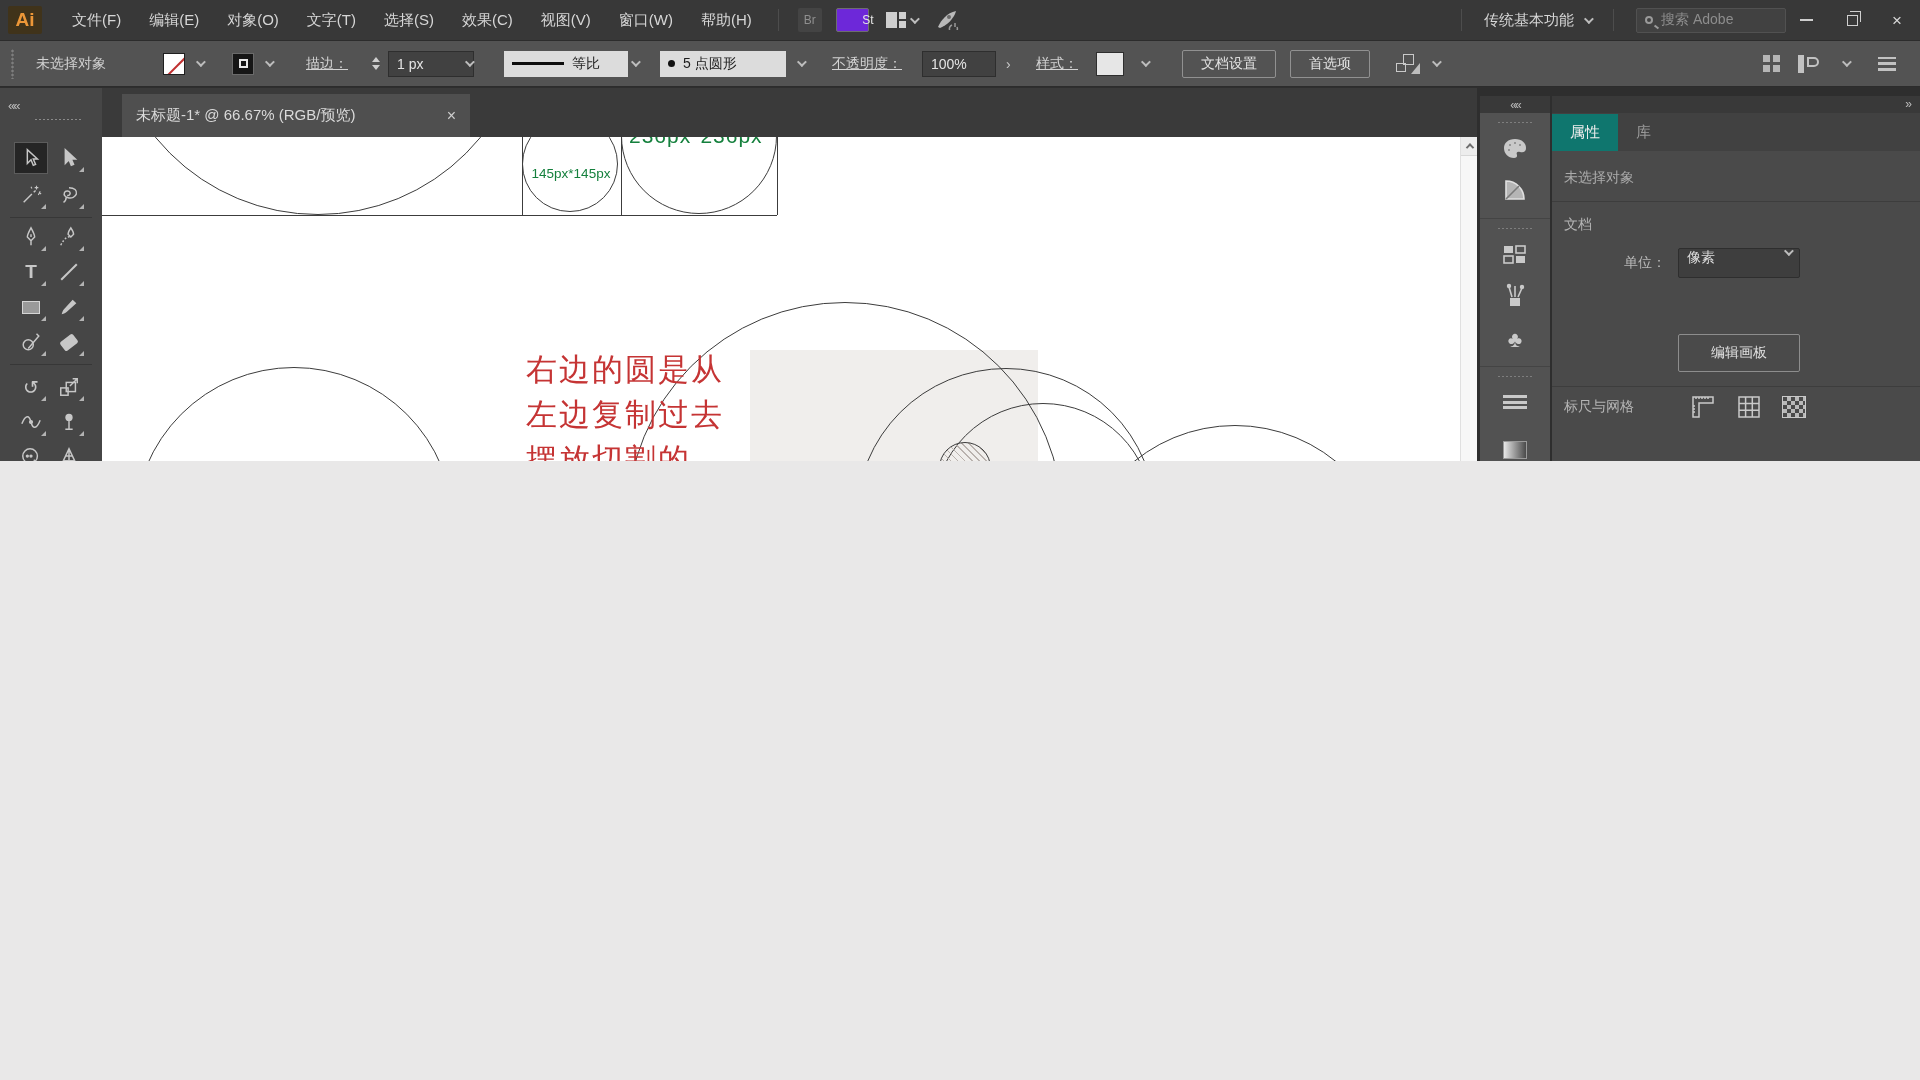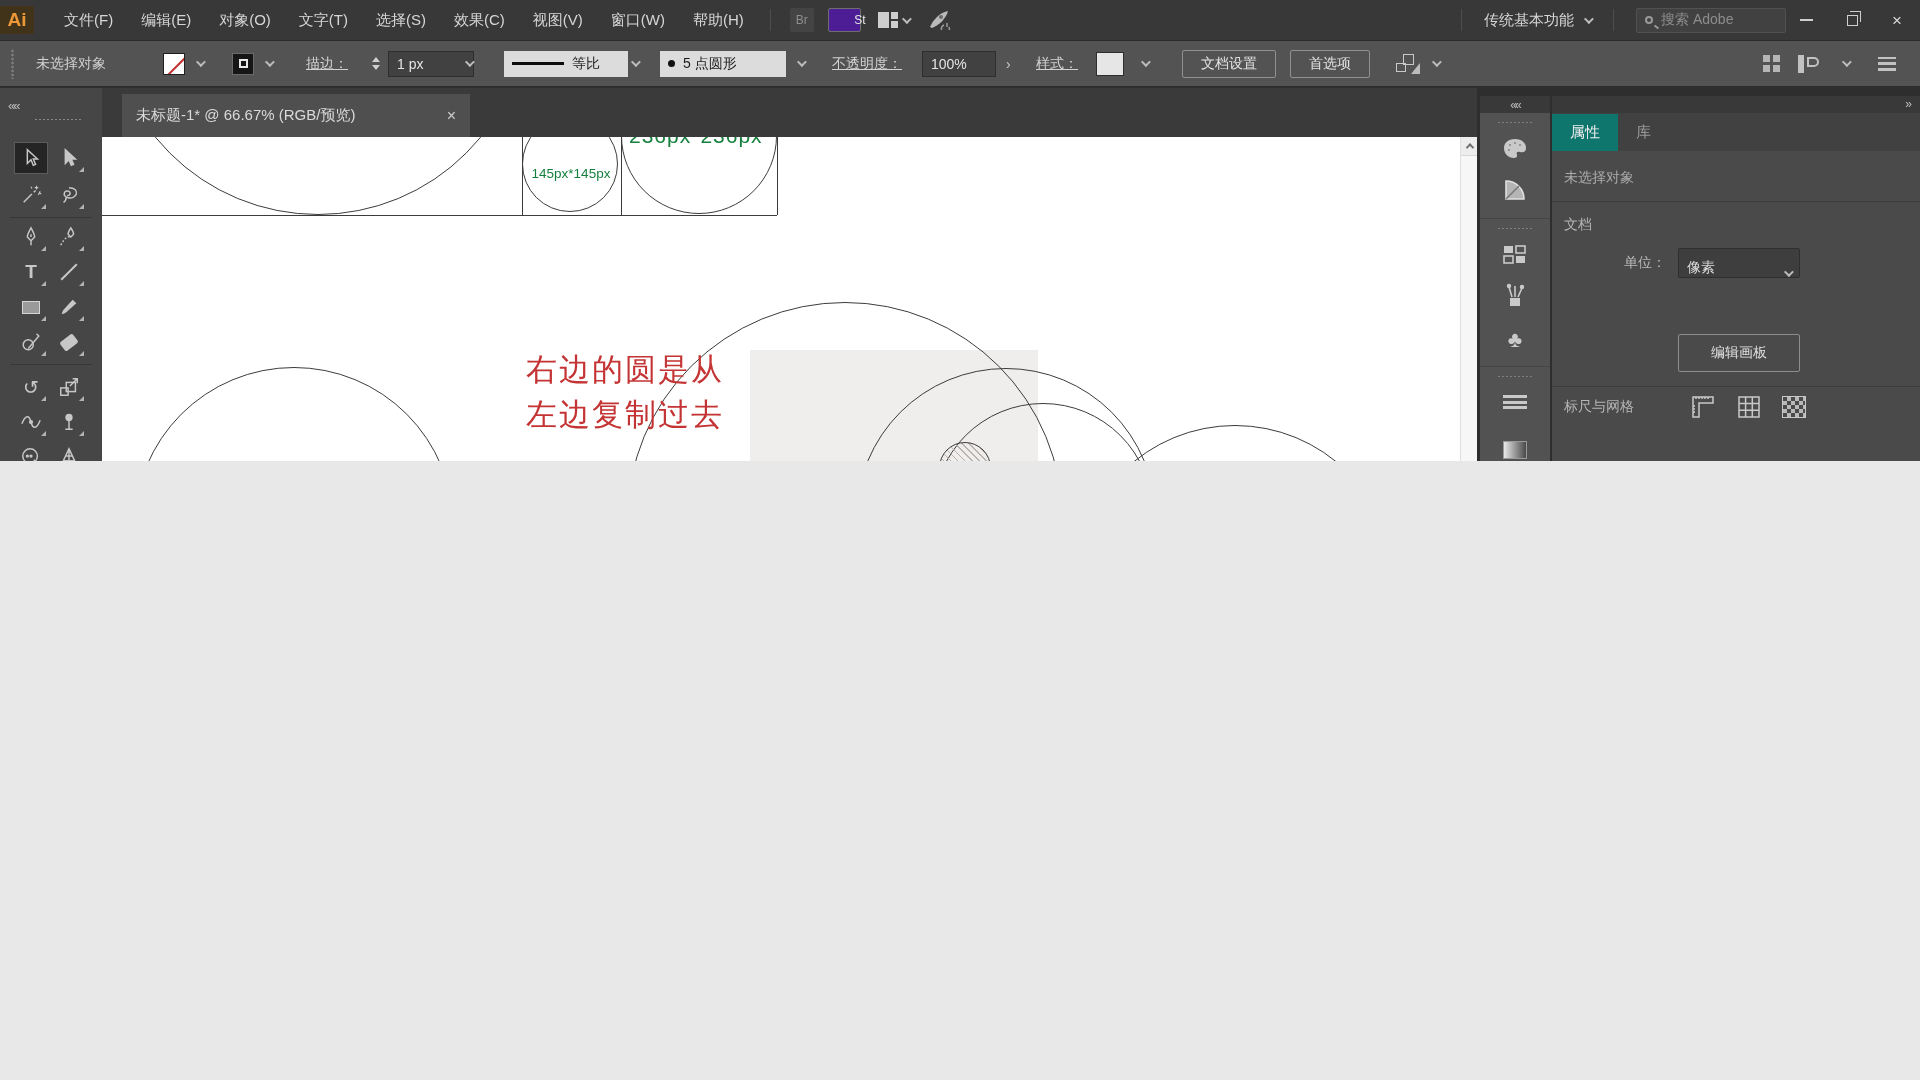--- a/index.html
+++ b/index.html
@@ -3,29 +3,29 @@
 <meta charset="utf-8">
 <style>
   * { margin:0; padding:0; box-sizing:border-box; }
   html,body { width:1920px; height:1080px; overflow:hidden; background:#e9e8e8;
               font-family:"Liberation Sans", sans-serif; }
   #app { position:relative; width:1920px; height:1080px; background:#2e2e2e; }
 
   
   .menubar { position:absolute; left:0; top:0; width:1920px; height:40px; background:#383838;
              display:flex; align-items:center; color:#d6d6d6; font-size:15px; }
-  .ai-logo { width:34px; height:28px; display:flex; align-items:center; justify-content:center;
+  .ai-logo { width:34px; height:28px; margin-left:8px; display:flex; align-items:center; justify-content:center;
              background:#40331a; color:#ec9738; font-weight:bold; font-size:19px; border-radius:2px; }
   .menus { display:flex; margin-left:16px; }
   .menu-item { padding:0 14px; line-height:40px; cursor:default; }
   .mb-sep { width:1px; height:22px; background:#4d4d4d; margin:0 12px; }
   .badge { width:24px; height:24px; display:flex; align-items:center; justify-content:center;
            font-size:12px; border-radius:2px; margin:0 7px; }
   .badge.br { background:#444; color:#8f8f8f; }
-  .badge.st { background:#4c1d95; color:#e8e8e8; border:1px solid #6e6e6e;padding-left:31px; }
+  .badge.st { background:#6d28d9; color:#e8e8e8; border:1px solid #6e6e6e;padding-left:31px; }
   .arr-docs { display:inline-block; width:20px; height:16px; position:relative; margin:0 4px 0 10px; }
   .arr-docs i { position:absolute; background:#cfcfcf; }
   .arr-docs i:nth-child(1){ left:0; top:0; width:11px; height:16px; }
   .arr-docs i:nth-child(2){ left:13px; top:0; width:7px; height:7px; }
   .arr-docs i:nth-child(3){ left:13px; top:9px; width:7px; height:7px; }
   .chev { display:inline-block; width:7px; height:7px; border-right:2px solid #bdbdbd;
           border-bottom:2px solid #bdbdbd; transform:rotate(45deg) translateY(-2px); }
   .rocket { margin-left:18px; }
   .spacer { flex:1; }
   .workspace { display:flex; align-items:center; gap:10px; padding:0 10px; }
@@ -145,21 +145,21 @@
   .ptabs { height:38px; background:#414141; display:flex; align-items:flex-end; }
   .ptab { padding:9px 18px; font-size:15px; }
   .ptab.active { background:#0f766e; color:#ececec;text-align:right; }
   .ptab.idle { color:#9a9a9a; }
   .pnosel { padding:18px 12px 14px 12px; color:#ababab; }
   .pdiv { height:1px; background:#3d3d3d; }
   .psect { padding:14px 12px 6px 12px; color:#b5b5b5; }
   .prow { position:absolute; display:flex; align-items:center; }
   .plabel { width:126px; text-align:right; padding-right:12px; color:#b9b9b9; }
   .pselect { width:122px; height:30px; background:#3e3e3e; border:1px solid #2e2e2e; border-radius:2px;
-             display:flex; align-items:flex-end; padding:0 8px; color:#dedede; justify-content:space-between; }
+             display:flex; align-items:flex-start; padding:0 8px; color:#dedede; justify-content:space-between; }
   .pinput { width:100px; height:30px; background:#3e3e3e; border:1px solid #2e2e2e; border-radius:2px 0 0 2px;
             display:flex; align-items:center; padding:0 8px; color:#dedede; }
   .pchev { width:22px; height:30px; background:#3e3e3e; border:1px solid #2e2e2e; border-left:none;
            border-radius:0 2px 2px 0; display:flex; align-items:center; justify-content:center; }
   .navtri { width:0; height:0; border-top:6px solid transparent; border-bottom:6px solid transparent; }
   .navtri.left { border-right:7px solid #787878; margin:0 14px 0 22px; }
   .navtri.right { border-left:7px solid #787878; }
   .pbtn { position:absolute; width:122px; height:38px; border:1px solid #8d8d8d; border-radius:2px;
           display:flex; align-items:center; justify-content:center; color:#e0e0e0; }
   .rgicons { position:absolute; display:flex; gap:20px; align-items:center; }
@@ -476,20 +476,21 @@
     <div class="shape" style="left:831px; top:266px; width:220px; height:220px"></div>
     <div class="shape" style="left:973px; top:288px; width:320px; height:320px"></div>
     <div class="hatched" style="left:837px; top:305px; width:52px; height:52px"></div>
 
     <div class="clabel" style="left:426px; top:29px; width:86px; text-align:center; font-size:13.5px">145px*145px</div>
     <div class="clabel" style="left:527px; top:-13px; font-size:21px; letter-spacing:1px">236px*236px</div>
 
     <div class="rednote" style="left:424px; top:210px">
       <div>右边的圆是从</div>
       <div>左边复制过去</div>
+      <div>摆放切割的</div>
     </div>
 
     <div class="vscroll">
       <div class="up">
           <i></i>
         </div>
     </div>
   </div>
 
   <div class="dockstrip">

